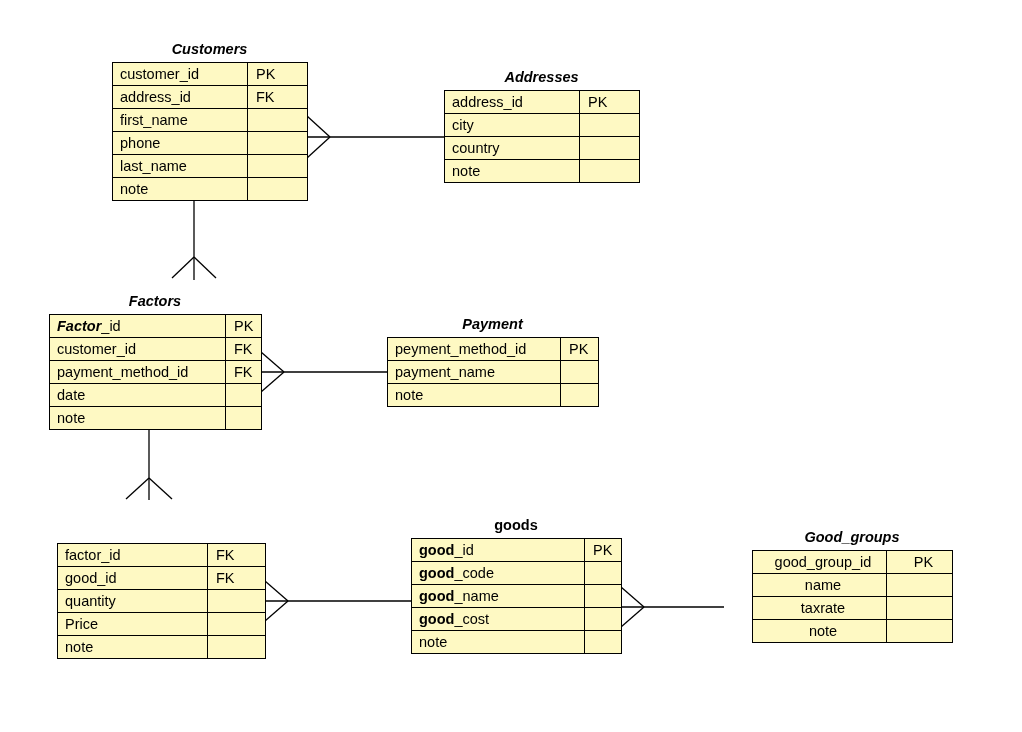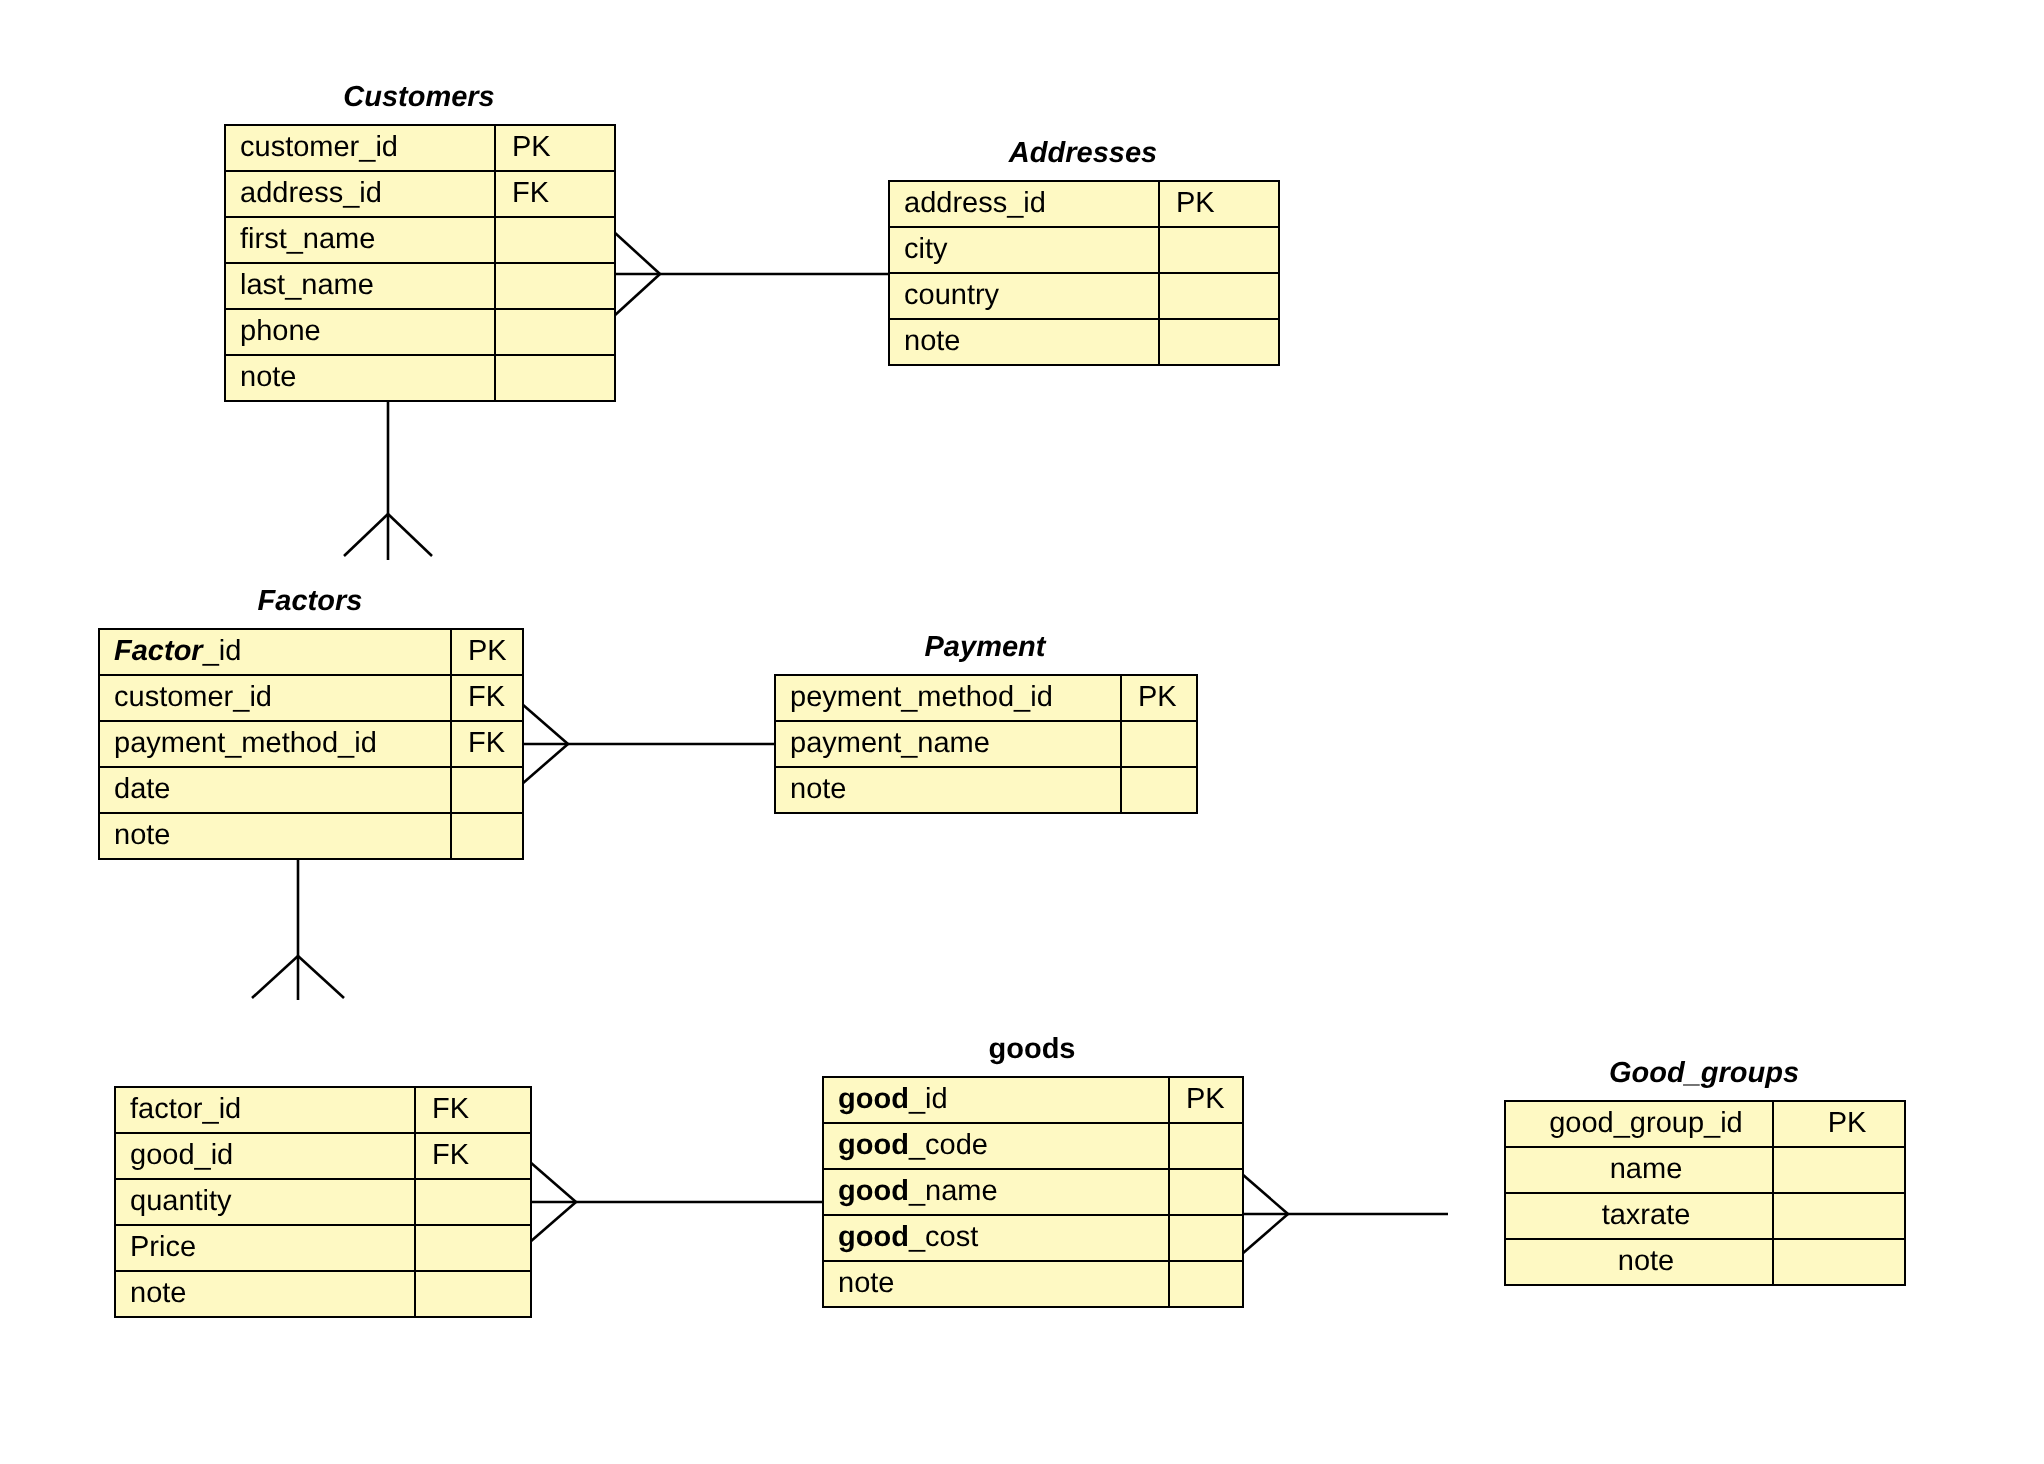--- a/index.html
+++ b/index.html
@@ -129,25 +129,25 @@
             </tr>
             <tr>
               <td><span>address_id</span></td>
               <td class="key">FK</td>
             </tr>
             <tr>
               <td><span>first_name</span></td>
               <td class="key"></td>
             </tr>
             <tr>
+              <td><span>phone</span></td>
+              <td class="key"></td>
+            </tr>
+            <tr>
               <td><span>last_name</span></td>
-              <td class="key"></td>
-            </tr>
-            <tr>
-              <td><span>phone</span></td>
               <td class="key"></td>
             </tr>
             <tr>
               <td><span>note</span></td>
               <td class="key"></td>
             </tr>
           </tbody>
         </table>
       </div>
       <div class="entity" style="left: 444px; top: 90px; width: 195px;">

